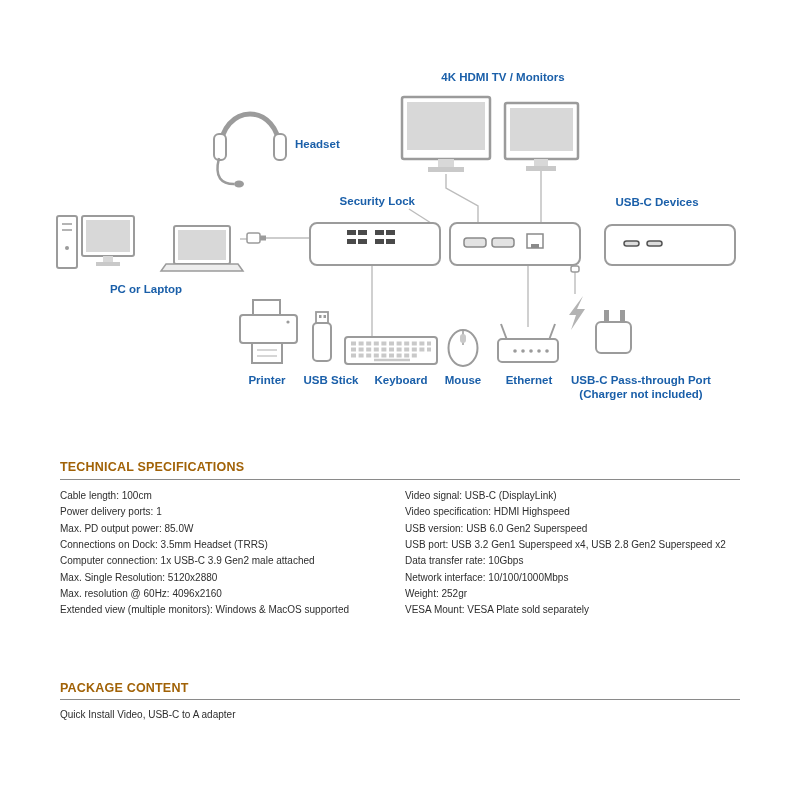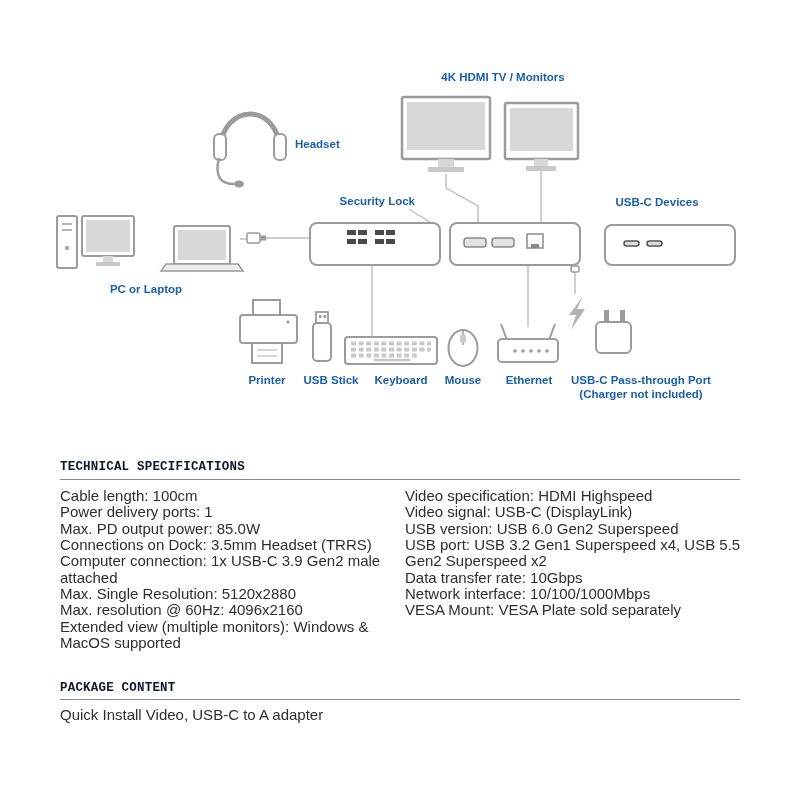--- a/index.html
+++ b/index.html
@@ -10,25 +10,25 @@
     color:#2e2e2e;
   }
   .page { position:relative; width:800px; height:800px; background:#ffffff; overflow:hidden; }
   .diagram-svg { position:absolute; top:0; left:0; }
   .svg-label {
     font-family:"Liberation Sans", sans-serif;
     font-size:11.5px; font-weight:bold; fill:#1a5fa9;
   }
   .section-title {
     position:absolute; left:60px;
-    font-size:12.5px; font-weight:bold; color:#0f172a; letter-spacing:0.2px;font-family:Liberation Mono, monospace;
+    font-size:12.5px; font-weight:bold; color:#a16207; letter-spacing:0.2px;
   }
   .rule { position:absolute; left:60px; width:680px; border-top:1px solid #8a8a8a; }
   .spec-col {
-    position:absolute; font-size:15px; color:#2e2e2e; line-height:16.35px;
+    position:absolute; font-size:10px; color:#2e2e2e; line-height:16.35px;
   }
 </style>
 </head>
 <body>
 
 <div class="page">
 
   <svg class="diagram-svg" width="800" height="450" viewBox="0 0 800 450">
 
     <g stroke="#bcbcbc" stroke-width="1.4" fill="none">
@@ -186,26 +186,27 @@
     <div>Power delivery ports: 1</div>
     <div>Max. PD output power: 85.0W</div>
     <div>Connections on Dock: 3.5mm Headset (TRRS)</div>
     <div>Computer connection: 1x USB-C 3.9 Gen2 male attached</div>
     <div>Max. Single Resolution: 5120x2880</div>
     <div>Max. resolution @ 60Hz: 4096x2160</div>
     <div>Extended view (multiple monitors): Windows &amp; MacOS supported</div>
   </div>
 
   <div class="spec-col" style="left:405px; top:488px; width:345px;">
+    <div>Video signal: USB-C (DisplayLink)</div>
     <div>Video specification: HDMI Highspeed</div>
-    <div>Video signal: USB-C (DisplayLink)</div>
     <div>USB version: USB 6.0 Gen2 Superspeed</div>
-    <div>USB port: USB 3.2 Gen1 Superspeed x4, USB 5.5 Gen2 Superspeed x2</div>
+    <div>USB port: USB 3.2 Gen1 Superspeed x4, USB 2.8 Gen2 Superspeed x2</div>
     <div>Data transfer rate: 10Gbps</div>
     <div>Network interface: 10/100/1000Mbps</div>
+    <div>Weight: 252gr</div>
     <div>VESA Mount: VESA Plate sold separately</div>
   </div>
 
   <div class="section-title" style="top:681px;">PACKAGE CONTENT</div>
   <div class="rule" style="top:699px;"></div>
   <div class="spec-col" style="left:60px; top:707px; width:420px;">Quick Install Video, USB-C to A adapter</div>
 
 </div>
 
 </body></html>

